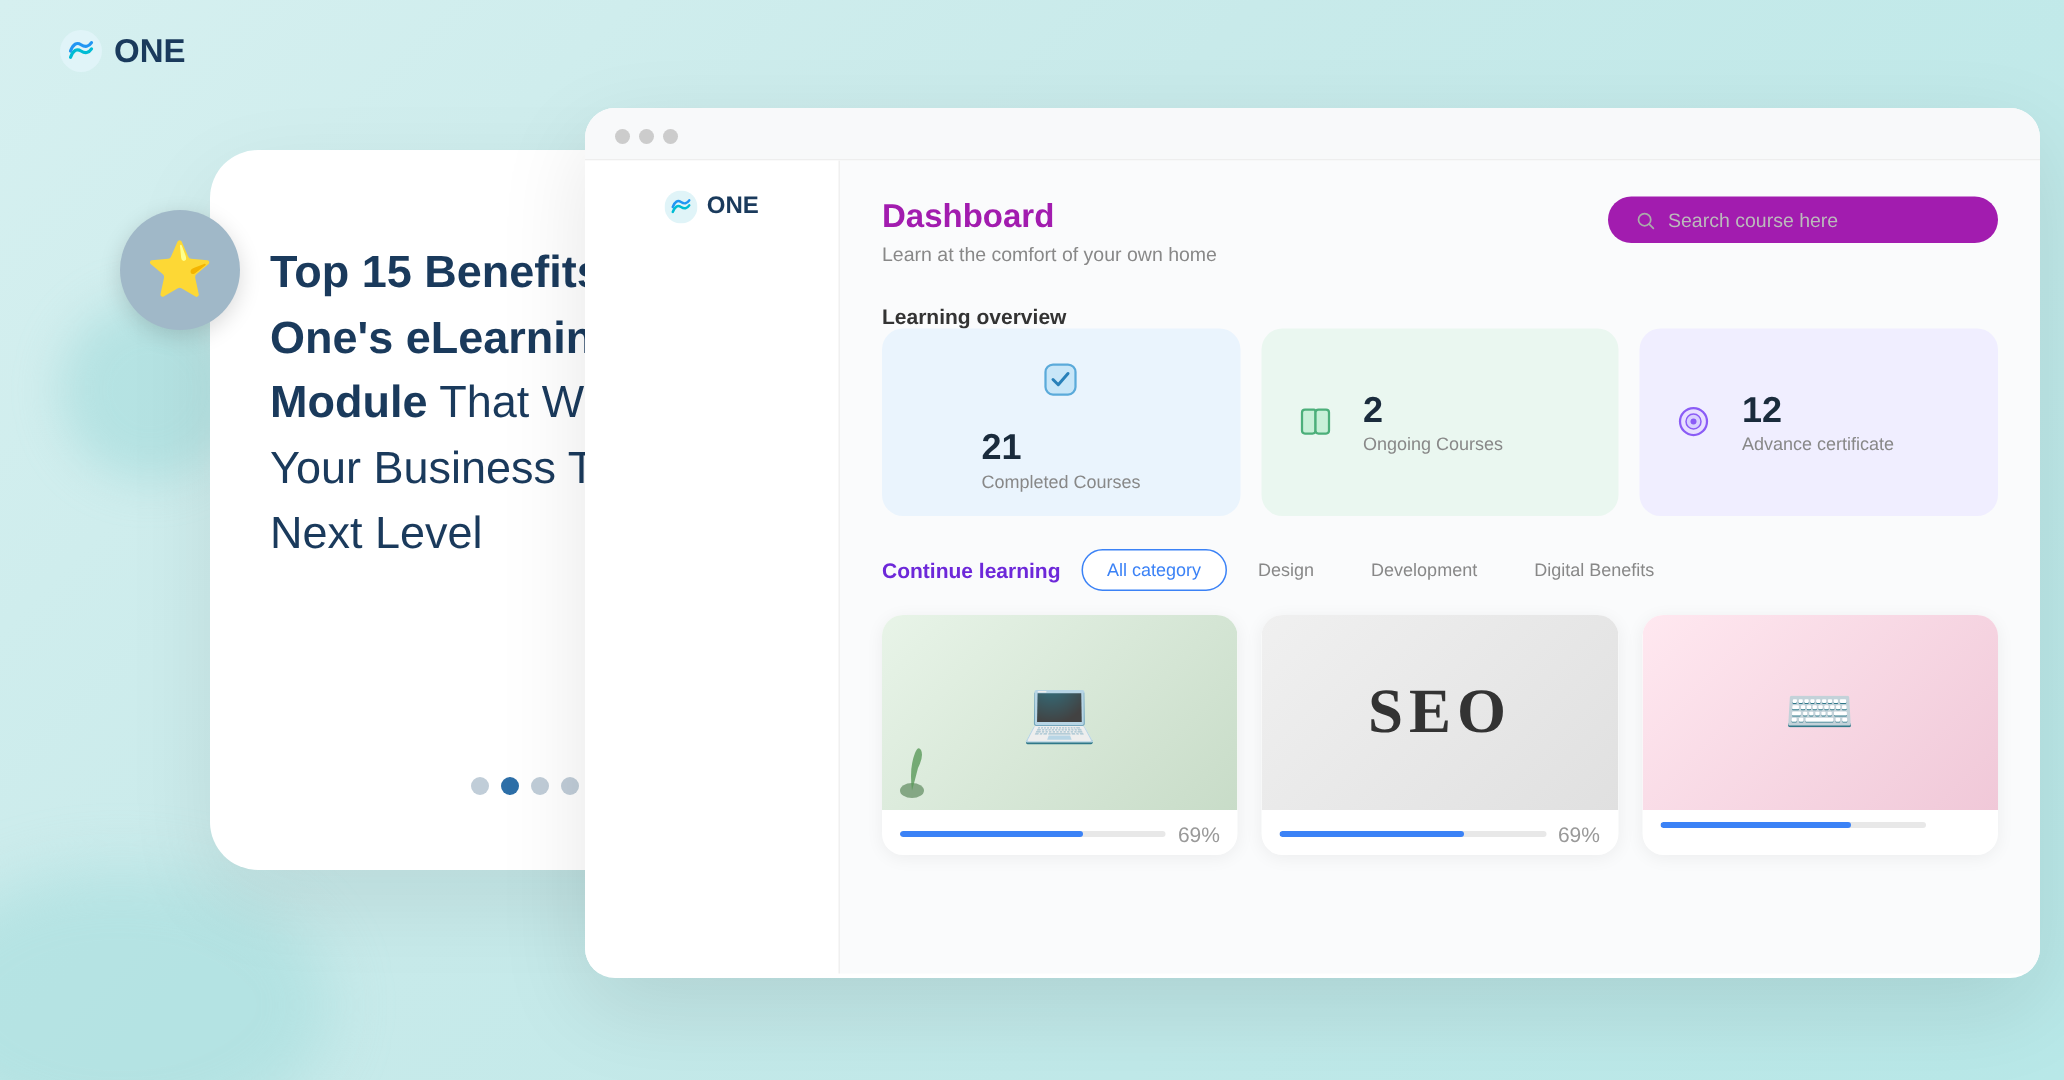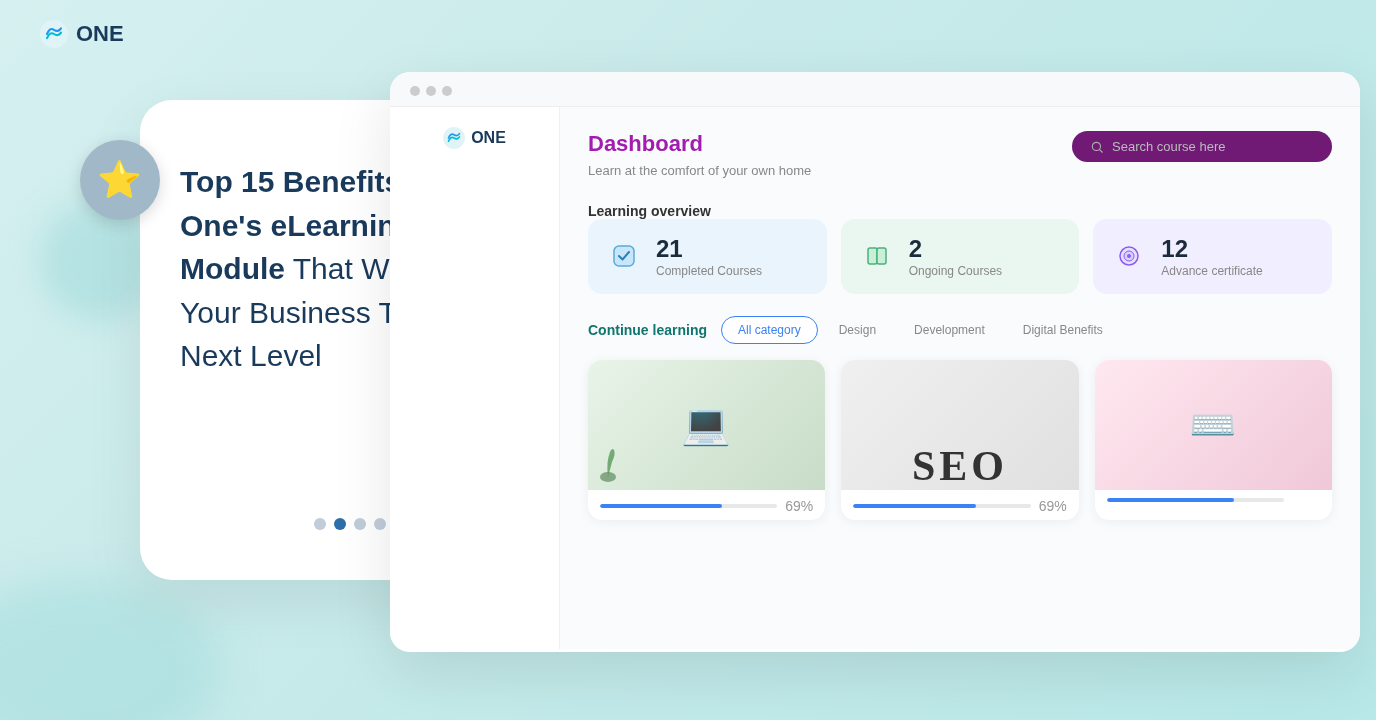--- a/index.html
+++ b/index.html
@@ -193,21 +193,21 @@
       color: #a21caf;
       margin-bottom: 4px;
     }
     .dashboard-subtitle {
       font-size: 13px;
       color: #888;
     }
     .search-bar {
       display: flex;
       align-items: center;
-      background: #701a75;
+      background: #a21caf;
       border-radius: 24px;
       padding: 8px 18px;
       gap: 8px;
       width: 260px;
     }
     .search-placeholder {
       font-size: 13px;
       color: #bbb;
     }
 
@@ -223,21 +223,21 @@
       margin-bottom: 22px;
     }
     .stat-card {
       flex: 1;
       border-radius: 14px;
       padding: 16px 18px;
       display: flex;
       align-items: center;
       gap: 14px;
     }
-    .stat-card-blue { background: #eaf4fd; }
+    .stat-card-blue { background: #eaf4fd; flex-direction: column; }
     .stat-card-green { background: #eaf7f0; }
     .stat-card-purple { background: #f0eeff; }
 
     .stat-icon {
       width: 36px;
       height: 36px;
       display: flex;
       align-items: center;
       justify-content: center;
       font-size: 20px;
@@ -258,21 +258,21 @@
     
     .filter-row {
       display: flex;
       align-items: center;
       gap: 14px;
       margin-bottom: 16px;
     }
     .filter-label {
       font-size: 14px;
       font-weight: 600;
-      color: #0f766e;
+      color: #6d28d9;
     }
     .filter-tabs {
       display: flex;
       gap: 4px;
     }
     .filter-tab {
       padding: 6px 16px;
       border-radius: 20px;
       font-size: 12px;
       font-weight: 500;
@@ -342,21 +342,21 @@
       display: flex;
       align-items: center;
       justify-content: center;
       position: relative;
     }
     .thumb-seo {
       background: linear-gradient(135deg, #f0f0f0 0%, #e0e0e0 100%);
       width: 100%;
       height: 100%;
       display: flex;
-      align-items: flex-end;
+      align-items: center;
       justify-content: center;
     }
     .thumb-digital {
       background: linear-gradient(135deg, #ffe8f0 0%, #f0c8d8 100%);
       width: 100%;
       height: 100%;
       display: flex;
       align-items: center;
       justify-content: center;
     }

